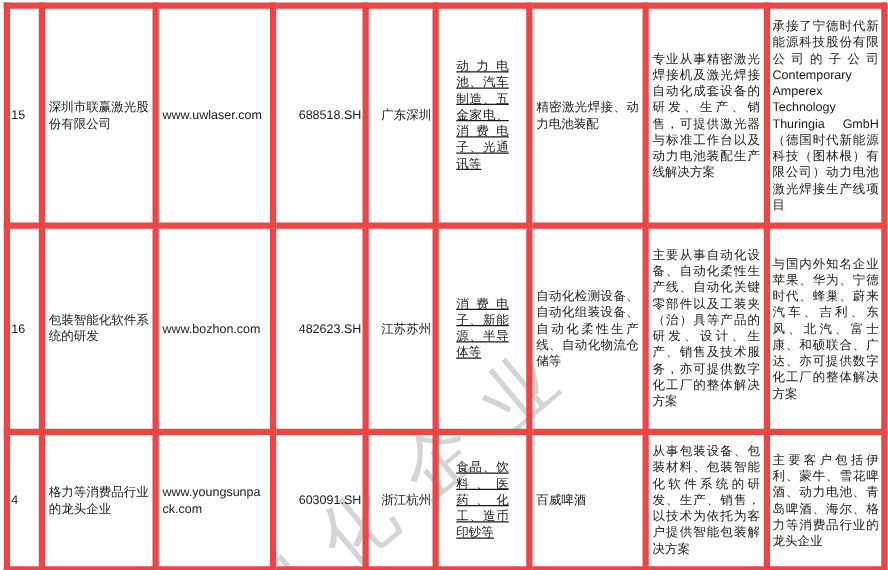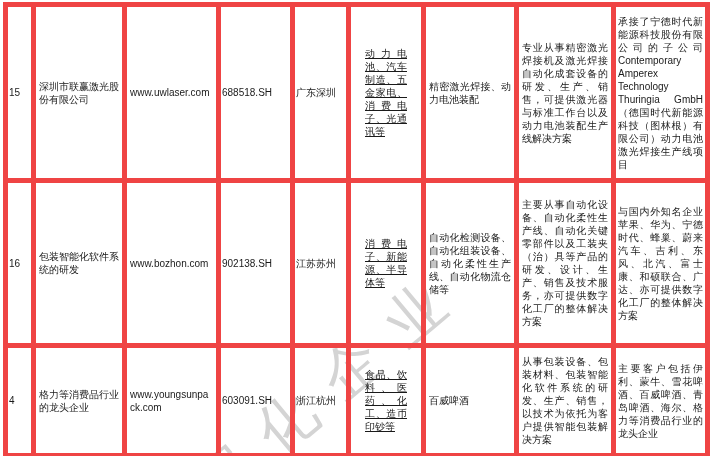--- a/index.html
+++ b/index.html
@@ -49,22 +49,22 @@
     word-break:break-word;
   }
   tr.r2 td, tr.r3 td{ border-top-width:2px; }
   table.company-table{ border-bottom:2px solid #000; }
   tr.r1{height:176px;}
   tr.r2{height:165px;}
   tr.r3{height:110px;}
   td.c-no{ text-align:left; padding:18px 1px;}
   td.c-company{ text-align:justify; }
   td.c-website{ text-align:left; word-break:break-all; }
-  td.c-code{ text-align:left; padding:2px 1px;}
-  td.c-location{ text-align:left; padding:2px 1px;font-family:Liberation Serif, serif;}
+  td.c-code{ text-align:right; padding:2px 1px;}
+  td.c-location{ text-align:right; padding:2px 1px;font-family:Liberation Serif, serif;}
   td.c-industries{ text-align:justify; padding:2px 14px;text-decoration:underline;}
   td.c-products{ text-align:justify; }
   td.c-business{ text-align:justify; }
   td.c-notes{ text-align:justify; padding:1px 2px; line-height:13px;}
 </style>
 </head>
 <body>
 
 <div class="stage">
 
@@ -91,33 +91,33 @@
         <td class="c-location">广东深圳</td>
         <td class="c-industries">动力电池、汽车制造、五金家电、消费电子、光通讯等</td>
         <td class="c-products">精密激光焊接、动力电池装配</td>
         <td class="c-business">专业从事精密激光焊接机及激光焊接自动化成套设备的研发、生产、销售，可提供激光器与标准工作台以及动力电池装配生产线解决方案</td>
         <td class="c-notes">承接了宁德时代新能源科技股份有限公司的子公司Contemporary Amperex Technology Thuringia GmbH（德国时代新能源科技（图林根）有限公司）动力电池激光焊接生产线项目</td>
       </tr>
       <tr class="r2">
         <td class="c-no">16</td>
         <td class="c-company">包装智能化软件系统的研发</td>
         <td class="c-website">www.bozhon.com</td>
-        <td class="c-code">902138.SH</td>
+        <td class="c-code">482623.SH</td>
         <td class="c-location">江苏苏州</td>
         <td class="c-industries">消费电子、新能源、半导体等</td>
         <td class="c-products">自动化检测设备、自动化组装设备、自动化柔性生产线、自动化物流仓储等</td>
         <td class="c-business">主要从事自动化设备、自动化柔性生产线、自动化关键零部件以及工装夹（治）具等产品的研发、设计、生产、销售及技术服务，亦可提供数字化工厂的整体解决方案</td>
         <td class="c-notes">与国内外知名企业苹果、华为、宁德时代、蜂巢、蔚来汽车、吉利、东风、北汽、富士康、和硕联合、广达、亦可提供数字化工厂的整体解决方案</td>
       </tr>
       <tr class="r3">
         <td class="c-no">4</td>
         <td class="c-company">格力等消费品行业的龙头企业</td>
         <td class="c-website">www.youngsunpack.com</td>
         <td class="c-code">603091.SH</td>
         <td class="c-location">浙江杭州</td>
         <td class="c-industries">食品、饮料、医药、化工、造币印钞等</td>
         <td class="c-products">百威啤酒</td>
         <td class="c-business">从事包装设备、包装材料、包装智能化软件系统的研发、生产、销售，以技术为依托为客户提供智能包装解决方案</td>
-        <td class="c-notes">主要客户包括伊利、蒙牛、雪花啤酒、百威啤酒、青岛啤酒、海尔、格力等消费品行业的龙头企业</td>
+        <td class="c-notes">主要客户包括伊利、蒙牛、雪花啤酒、动力电池、青岛啤酒、海尔、格力等消费品行业的龙头企业</td>
       </tr>
     </tbody>
   </table>
 </div>
 
 </body></html>

